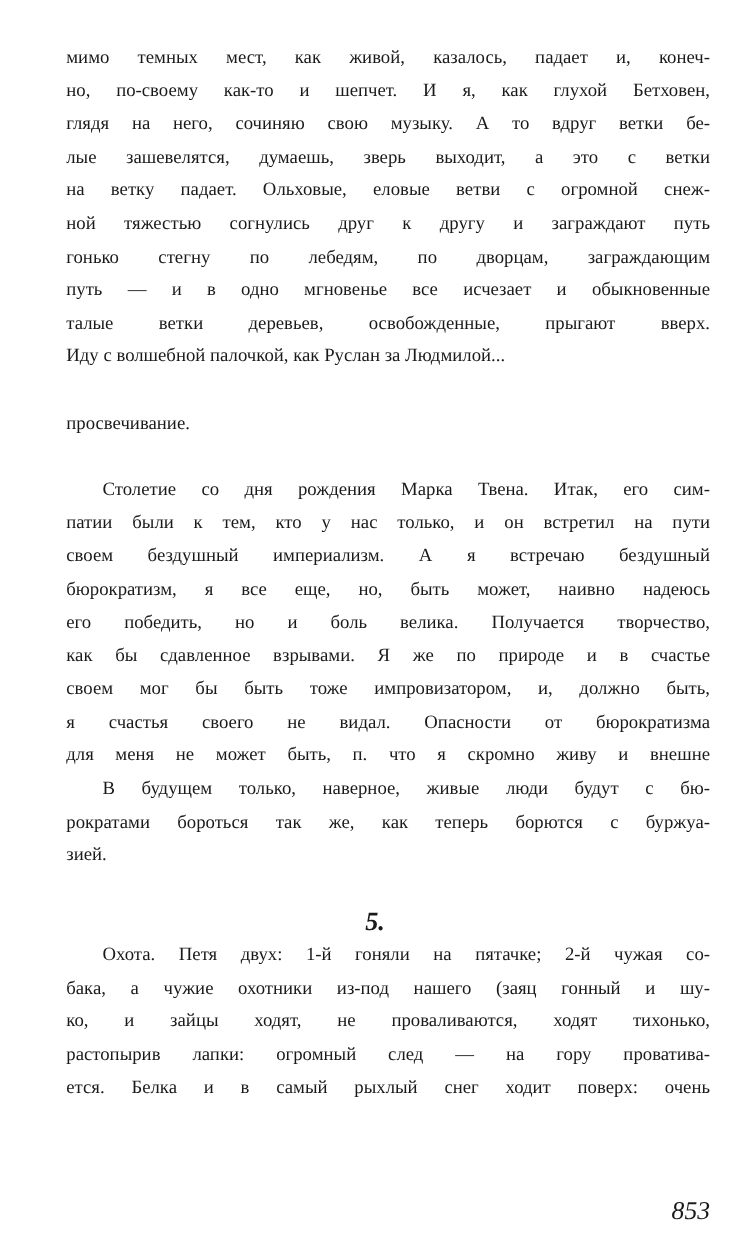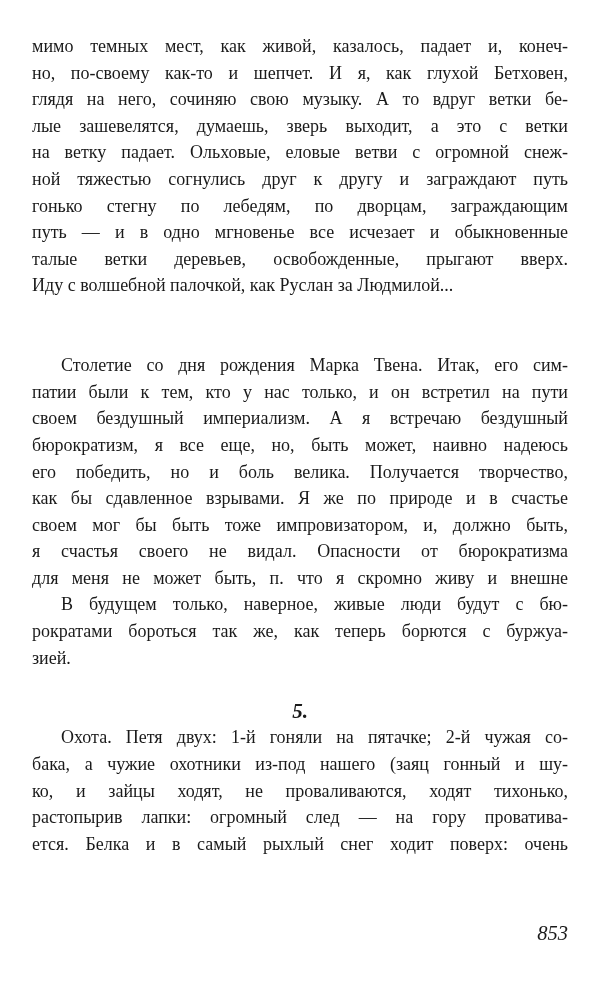--- a/index.html
+++ b/index.html
@@ -1,26 +1,26 @@
 <!DOCTYPE html>
 <html><head>
   <meta charset="utf-8">
   <style>
     html, body { margin: 0; padding: 0; background: #ffffff; }
     body { width: 600px; height: 999px; position: relative; overflow: hidden;
            font-family: "Liberation Serif", "DejaVu Serif", serif; color: #1a1a1a; }
     .page { position: absolute; left: 32px; top: 33px; width: 536px; }
-    .line { height: 26.6px; line-height: 26.6px; font-size: 18px; white-space: nowrap;
-            text-align: justify; text-align-last: justify; }
+    .line { height: 26.6px; line-height: 26.6px; font-size: 15px; white-space: nowrap;
+            text-align: justify; text-align-last: justify; margin-left: 21px; }
     .line.last { text-align-last: left; }
     .line.indent { padding-left: 29px; }
     .gap { height: 26.6px; }
     .heading { text-align: center; font-style: italic; font-weight: bold; font-size: 21px;
                height: 26.6px; line-height: 26.6px; text-align-last: center; }
-    .page-number { position: absolute; right: 32px; top: 922px; font-style: italic;
+    .page-number { position: absolute; right: 32px; top: 958px; font-style: italic;
                    font-size: 20.5px; }
   </style>
 </head>
 <body>
 
 <div class="page">
 
   <div>
     <div class="line">мимо темных мест, как живой, казалось, падает и, конеч-</div>
     <div class="line">но, по-своему как-то и шепчет. И я, как глухой Бетховен,</div>
@@ -30,20 +30,21 @@
     <div class="line">ной тяжестью согнулись друг к другу и заграждают путь</div>
     <div class="line">гонько стегну по лебедям, по дворцам, заграждающим</div>
     <div class="line">путь — и в одно мгновенье все исчезает и обыкновенные</div>
     <div class="line">талые ветки деревьев, освобожденные, прыгают вверх.</div>
     <div class="line last">Иду с волшебной палочкой, как Руслан за Людмилой...</div>
   </div>
 
   <div class="gap"></div>
 
   <div>
+    <div class="line last">просвечивание.</div>
   </div>
 
   <div class="gap"></div>
 
   <div>
     <div class="line indent">Столетие со дня рождения Марка Твена. Итак, его сим-</div>
     <div class="line">патии были к тем, кто у нас только, и он встретил на пути</div>
     <div class="line">своем бездушный империализм. А я встречаю бездушный</div>
     <div class="line">бюрократизм, я все еще, но, быть может, наивно надеюсь</div>
     <div class="line">его победить, но и боль велика. Получается творчество,</div>

